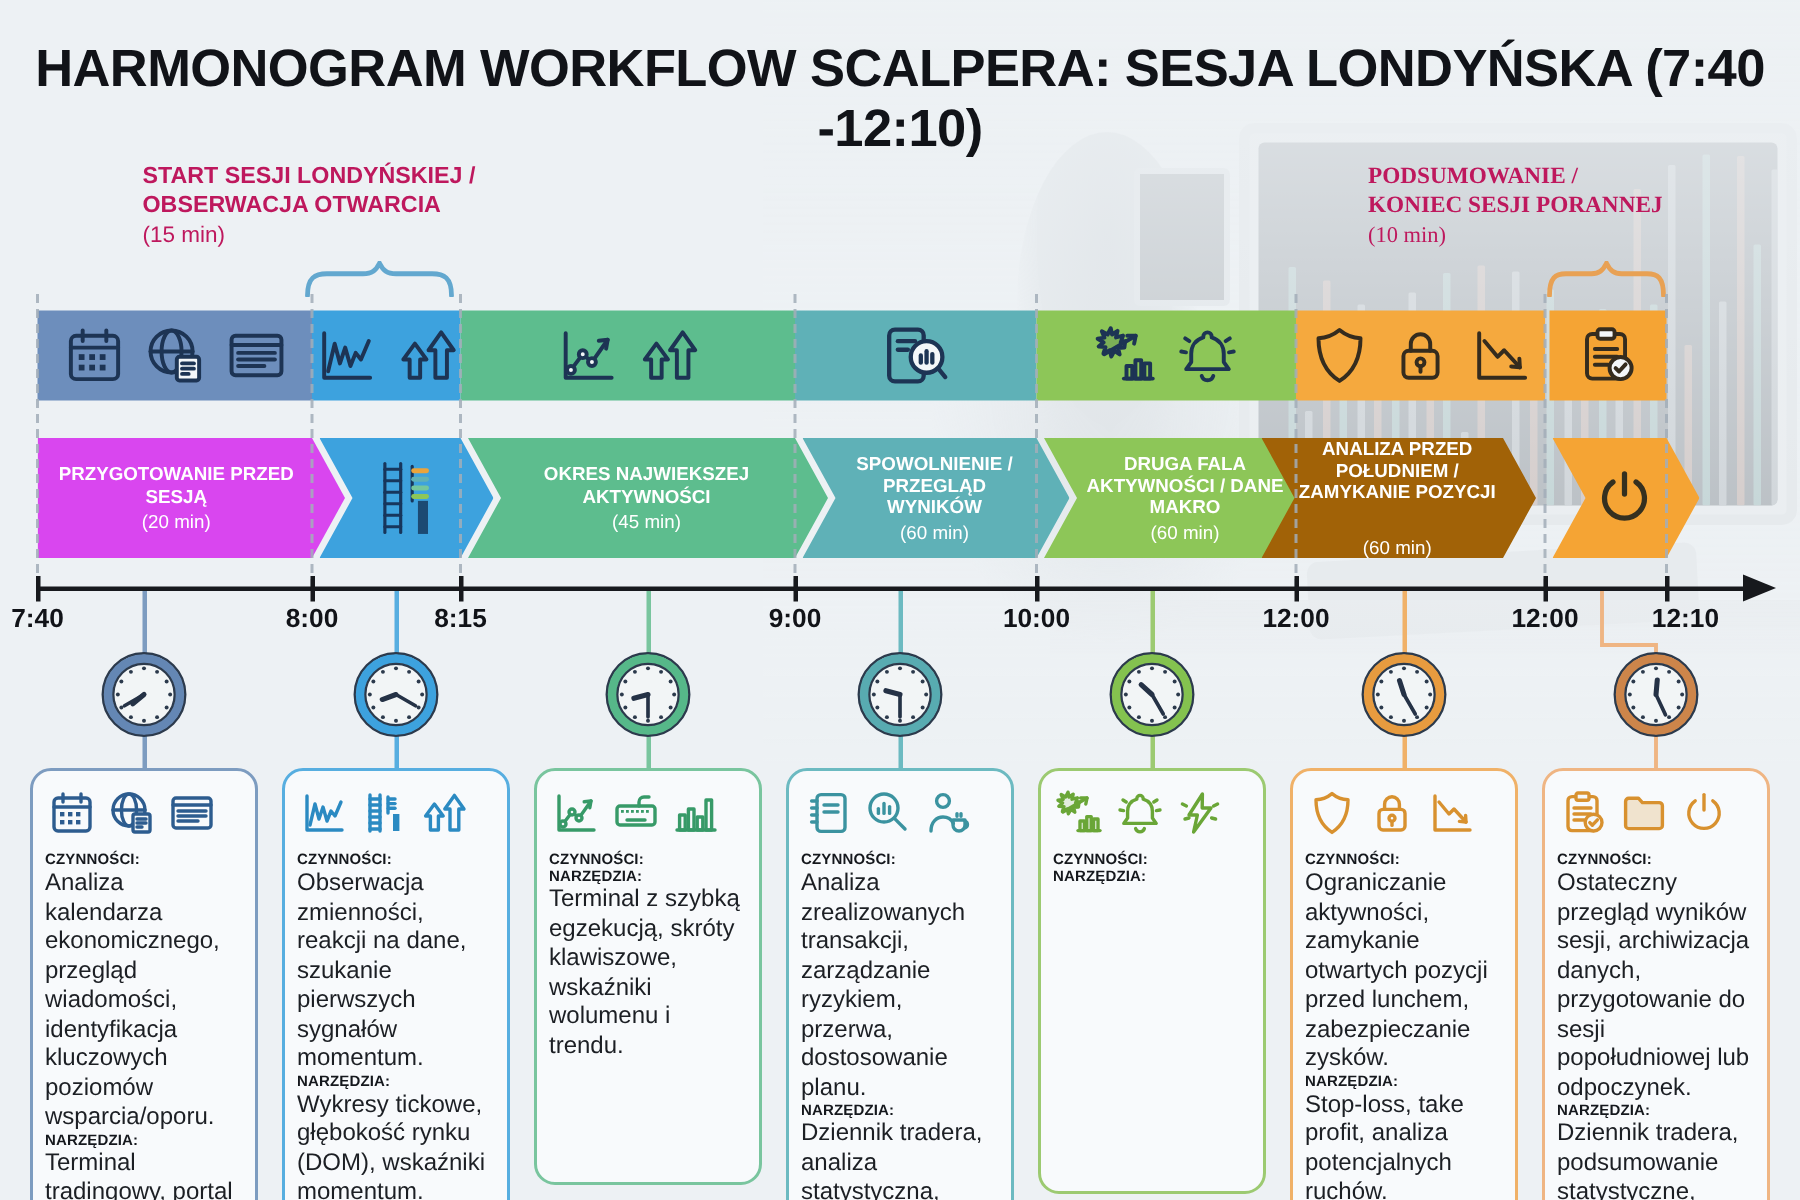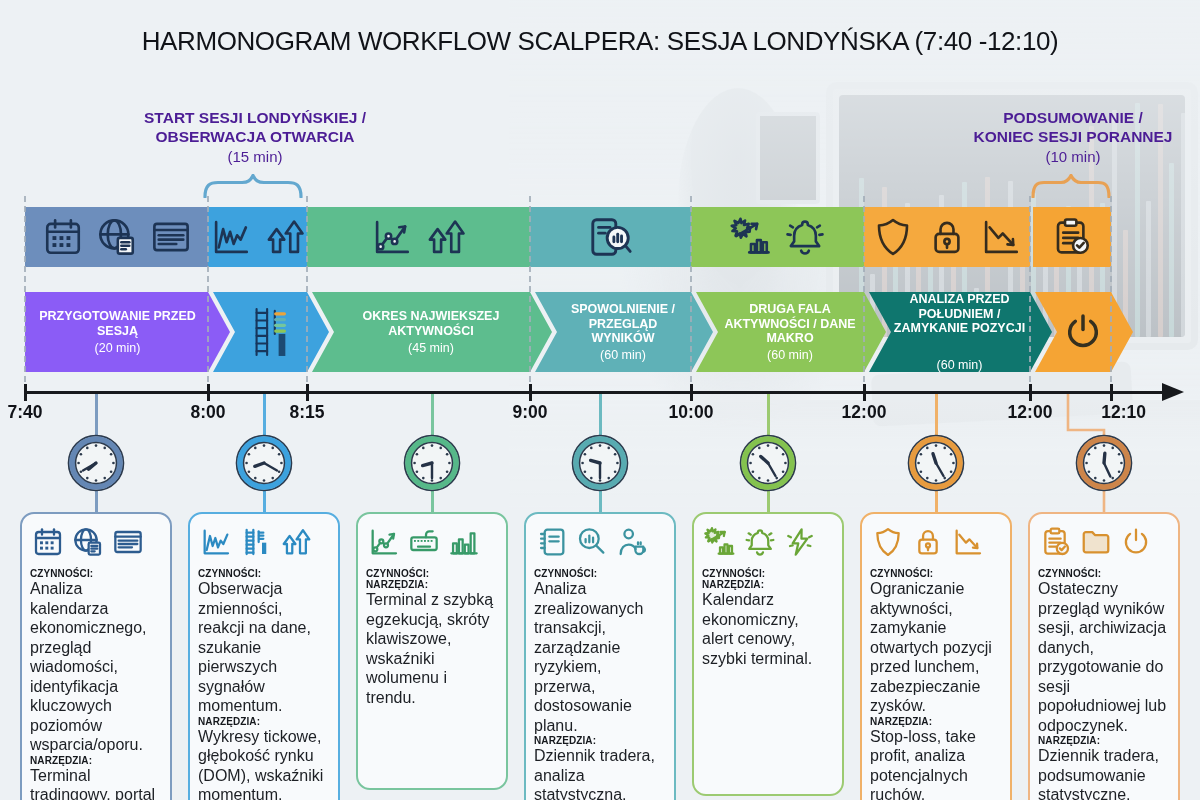--- a/index.html
+++ b/index.html
@@ -12,23 +12,23 @@
   .d-head{position:absolute;left:678px;top:88px;width:120px;height:230px;background:radial-gradient(ellipse at 50% 30%,#b9c0c6 0%,#cdd3d7 55%,rgba(237,241,244,0) 75%);border-radius:50% 50% 40% 40%;}
   .d-shoulder{position:absolute;left:620px;top:250px;width:240px;height:180px;background:radial-gradient(ellipse at 50% 20%,#c3c9ce 0%,rgba(237,241,244,0) 70%);}
   .d-monitor{position:absolute;left:826px;top:82px;width:372px;height:268px;background:#e7eaec;border:7px solid #d8dcdf;border-radius:10px;}
   .d-screen{position:absolute;left:6px;top:6px;right:6px;bottom:6px;background:#4b545d;border-radius:4px;overflow:hidden;}
   .d-candle{position:absolute;bottom:0;width:5px;border-radius:1px;}
   .d-wash{position:absolute;inset:0;background:linear-gradient(180deg,rgba(237,241,244,.9),rgba(237,241,244,.25) 55%,rgba(237,241,244,.45));}
   .d-sidemon{position:absolute;left:756px;top:112px;width:64px;height:92px;background:#5a6269;border:4px solid #cfd4d8;border-radius:4px;}
   .d-kbd{position:absolute;left:872px;top:368px;width:260px;height:52px;background:#dde1e4;border-radius:8px;transform:rotate(-3deg);}
   .d-desk{position:absolute;left:700px;top:400px;width:500px;height:40px;background:linear-gradient(180deg,#e4e7ea,rgba(237,241,244,0));}
 
-  #title{position:absolute;left:0;top:26px;width:100%;text-align:center;font-size:26px;font-weight:400;letter-spacing:-.4px;color:#111318;}
-
-  .callout{position:absolute;text-align:center;line-height:1.25;color:#4c1d95;}
+  #title{position:absolute;left:0;top:26px;width:100%;text-align:center;font-size:35px;font-weight:700;letter-spacing:-.4px;color:#111318;}
+
+  .callout{position:absolute;line-height:1.25;color:#be185d;}
   .callout .co-title{font-size:15.5px;font-weight:700;}
   .callout .co-dur{font-size:15px;font-weight:400;margin-top:1px;}
   .brace{position:absolute;}
 
   .band-seg{position:absolute;top:207px;height:60px;display:flex;align-items:center;justify-content:center;gap:12px;}
   .chevron{position:absolute;top:292px;height:80px;display:flex;flex-direction:column;align-items:center;justify-content:center;color:#fff;text-align:center;}
   .chevron .ch-label{font-size:12.5px;font-weight:700;line-height:1.18;}
   .chevron .ch-dur{font-size:12.5px;font-weight:400;margin-top:2px;}
 
   .dash-guide{position:absolute;top:196px;height:196px;width:0;border-left:2px dashed #a3aeb9;opacity:.85;}
@@ -97,21 +97,21 @@
   <div id="title">HARMONOGRAM WORKFLOW SCALPERA: SESJA LONDYŃSKA (7:40 -12:10)</div>
 
   <div class="callout" style="left:95px;top:108px;width:320px;">
     <div class="co-title">
       <span>START SESJI LONDYŃSKIEJ /</span><br>
       <span>OBSERWACJA OTWARCIA</span>
     </div>
     <div class="co-dur">(15 min)</div>
   </div>
 
-  <div class="callout" style="left:948px;top:108px;width:250px;">
+  <div class="callout" style="left:912px;top:108px;width:250px;font-family:Liberation Serif, serif;">
     <div class="co-title">
       <span>PODSUMOWANIE /</span><br>
       <span>KONIEC SESJI PORANNEJ</span>
     </div>
     <div class="co-dur">(10 min)</div>
   </div>
 
   <svg class="brace" style="left:203px;top:174px;" width="100" height="24" viewBox="0 0 100 24">
     <path d="M2 23 C2 11 7 8.5 15 8.5 L39 8.5 C45 8.5 47.5 6.5 50 1.5 C52.5 6.5 55 8.5 61 8.5 L85 8.5 C93 8.5 98 11 98 23" fill="none" stroke="#63a8cf" stroke-width="3.2" stroke-linecap="round"></path>
   </svg>
@@ -226,21 +226,21 @@
           <rect x="8" y="2" width="6.5" height="3.6" rx="1" fill="#f4f7f9"></rect>
           <line x1="7" y1="9.5" x2="15.5" y2="9.5"></line>
           <line x1="7" y1="12.5" x2="15.5" y2="12.5"></line>
           <line x1="7" y1="15.5" x2="12" y2="15.5"></line>
           <circle cx="16.8" cy="16.8" r="4.2" fill="#f4f7f9"></circle>
           <polyline points="14.9,16.8 16.2,18.1 18.7,15.4"></polyline>
         </svg>
       </div>
     </div>
   <div id="chevrons">
-      <div class="chevron" style="left: 25px; width: 205px; background: #8b5cf6; padding-left: 6px; padding-right: 26px; clip-path: polygon(0px 0px, calc(100% - 22px) 0px, 100% 50%, calc(100% - 22px) 100%, 0px 100%);">
+      <div class="chevron" style="left: 25px; width: 205px; background: #d946ef; padding-left: 6px; padding-right: 26px; clip-path: polygon(0px 0px, calc(100% - 22px) 0px, 100% 50%, calc(100% - 22px) 100%, 0px 100%);">
         <div class="ch-label">PRZYGOTOWANIE PRZED SESJĄ</div>
                       <div class="ch-dur">(20 min)</div>
       </div>
       <div class="chevron" style="left: 213px; width: 116px; background: rgb(61, 162, 222); padding-left: 24px; padding-right: 26px; clip-path: polygon(0px 0px, calc(100% - 22px) 0px, 100% 50%, calc(100% - 22px) 100%, 0px 100%, 22px 50%);">
         <svg viewBox="0 0 48 56" width="46" height="54" fill="none" stroke="#17365c" stroke-width="2.2" stroke-linecap="round">
         <line x1="10" y1="4" x2="10" y2="52"></line>
           <line x1="21" y1="4" x2="21" y2="52"></line>
         <line x1="10" y1="8" x2="21" y2="8"></line>
           <line x1="10" y1="16" x2="21" y2="16"></line>
           <line x1="10" y1="24" x2="21" y2="24"></line>
@@ -260,21 +260,21 @@
                       <div class="ch-dur">(45 min)</div>
       </div>
       <div class="chevron" style="left: 535px; width: 178px; background: rgb(95, 177, 183); padding-left: 24px; padding-right: 26px; clip-path: polygon(0px 0px, calc(100% - 22px) 0px, 100% 50%, calc(100% - 22px) 100%, 0px 100%, 22px 50%);">
         <div class="ch-label">SPOWOLNIENIE / PRZEGLĄD WYNIKÓW</div>
                       <div class="ch-dur">(60 min)</div>
       </div>
       <div class="chevron" style="left: 696px; width: 190px; background: rgb(141, 198, 88); padding-left: 24px; padding-right: 26px; clip-path: polygon(0px 0px, calc(100% - 22px) 0px, 100% 50%, calc(100% - 22px) 100%, 0px 100%, 22px 50%);">
         <div class="ch-label">DRUGA FALA AKTYWNOŚCI / DANE MAKRO</div>
                       <div class="ch-dur">(60 min)</div>
       </div>
-      <div class="chevron" style="left: 869px; width: 183px; background: #0f766e; padding-left: 24px; padding-right: 26px; clip-path: polygon(0px 0px, calc(100% - 22px) 0px, 100% 50%, calc(100% - 22px) 100%, 0px 100%, 22px 50%); gap: 20px;">
+      <div class="chevron" style="left: 841px; width: 183px; background: #a16207; padding-left: 24px; padding-right: 26px; clip-path: polygon(0px 0px, calc(100% - 22px) 0px, 100% 50%, calc(100% - 22px) 100%, 0px 100%, 22px 50%); gap: 20px;">
         <div class="ch-label">ANALIZA PRZED POŁUDNIEM / ZAMYKANIE POZYCJI</div>
                       <div class="ch-dur">(60 min)</div>
       </div>
       <div class="chevron" style="left: 1035px; width: 98px; background: rgb(245, 164, 52); padding-left: 24px; padding-right: 26px; clip-path: polygon(0px 0px, calc(100% - 22px) 0px, 100% 50%, calc(100% - 22px) 100%, 0px 100%, 22px 50%);">
         <svg viewBox="0 0 24 24" width="42" height="42" fill="none" stroke="currentColor" stroke-width="2" stroke-linecap="round" stroke-linejoin="round" style="color:#35301f">
           <line x1="12" y1="2.8" x2="12" y2="10.5"></line>
           <path d="M7.6 5.9 a7.6 7.6 0 1 0 8.8 0"></path>
         </svg>
       </div>
     </div>
@@ -626,21 +626,20 @@
           <svg viewBox="0 0 24 24" width="32" height="32" fill="none" stroke="currentColor" stroke-width="1.7" stroke-linecap="round" stroke-linejoin="round" style="color:#6aa637">
             <path d="M13.2 2.5 L6.5 13 h4.2 L8.8 21.5 L17.5 9.5 h-4.4 Z"></path>
             <path d="M3.2 7.5 l2 1 M20.8 7.5 l-2 1 M4.5 15 l2 -.5 M19.8 15 l-2 -.5"></path>
           </svg>
         </div>
       <div class="card-sec">
         <span class="card-h">CZYNNOŚCI:</span>
       </div>
       <div class="card-sec">
         <span class="card-h">NARZĘDZIA:</span>
-        <span class="card-txt">Kalendarz ekonomiczny, alert cenowy, szybki terminal.</span>
       </div>
       </div>
       <div class="card" style="left: 860px; width: 152px; min-height: 248px; border-color: rgb(240, 177, 104);">
       <div class="card-icons">
           <svg viewBox="0 0 24 24" width="32" height="32" fill="none" stroke="currentColor" stroke-width="1.7" stroke-linecap="round" stroke-linejoin="round" style="color:#d8912f">
             <path d="M12 2.3 c2.4 2 5.4 3 8 3.1 c0 7.2 -2.9 13 -8 16.3 c-5.1 -3.3 -8 -9.1 -8 -16.3 c2.6 -.1 5.6 -1.1 8 -3.1 Z"></path>
           </svg>
           <svg viewBox="0 0 24 24" width="32" height="32" fill="none" stroke="currentColor" stroke-width="1.7" stroke-linecap="round" stroke-linejoin="round" style="color:#d8912f">
             <rect x="5.5" y="10.2" width="13" height="10.3" rx="2"></rect>
             <path d="M8.3 10.2 V7.6 a3.7 3.7 0 0 1 7.4 0 V10.2"></path>

